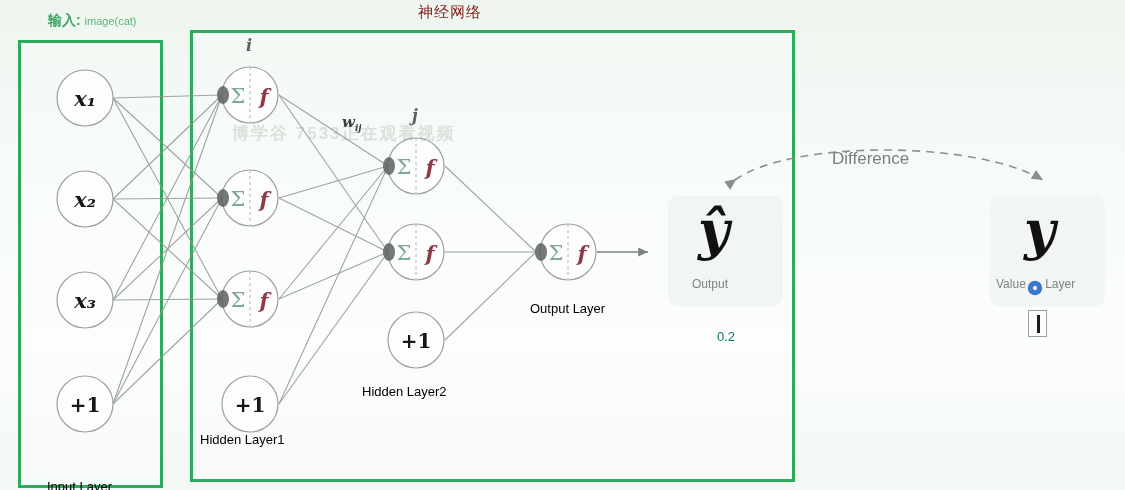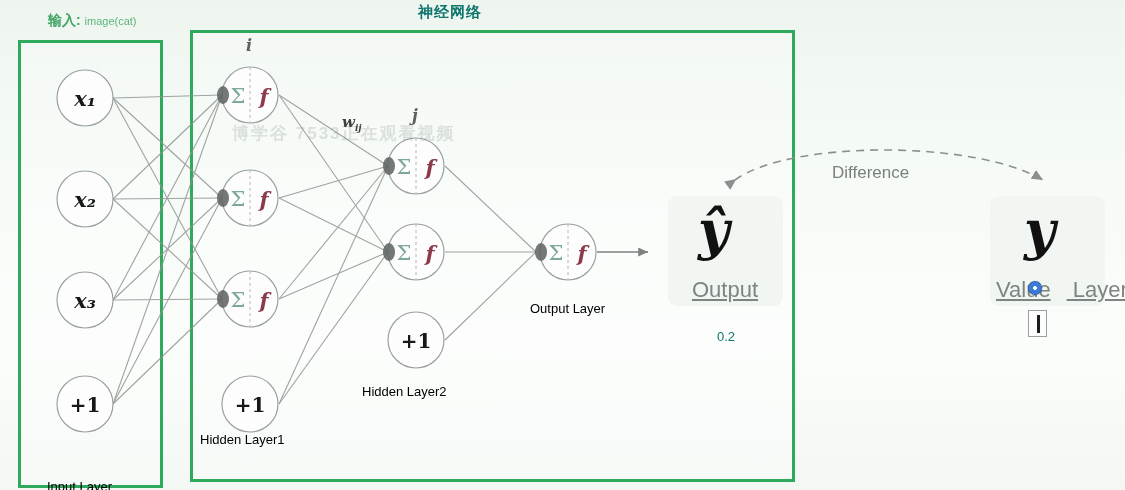--- a/index.html
+++ b/index.html
@@ -23,23 +23,23 @@
     pointer-events: none;
   }
   svg#net {
     position: absolute;
     left: 0; top: 0;
     width: 1125px;
     height: 490px;
   }
   .title-cn {
     position: absolute;
-    color: #0f766e;
+    color: #7f1d1d;
     font-size: 15px;
-    font-weight: 700;
+    font-weight: 400;
     letter-spacing: 1px;
     white-space: nowrap;
   }
   .input-cn {
     position: absolute;
     color: #3fa463;
     font-size: 14px;
     font-weight: 700;
     white-space: nowrap;
     text-align: center;
@@ -64,23 +64,22 @@
     position: absolute;
     font-family: "DejaVu Serif", serif;
     font-style: italic;
     font-weight: 700;
     color: #111111;
     white-space: nowrap;
   }
   .cardlabel {
     position: absolute;
     color: #7e8481;
-    font-size: 22px;
-    white-space: nowrap;
-    text-decoration: underline;
+    font-size: 12px;
+    white-space: nowrap;
   }
   .numval {
     position: absolute;
     color: #0f766e;
     font-size: 13px;
     white-space: nowrap;
   }
   .layerlabel {
     position: absolute;
     color: #000000;
@@ -277,21 +276,21 @@
   <div class="idxlabel" style="left:412px; top:106px; font-size:16px;">j</div>
   <div class="wlabel" style="left:342px; top:113px;">
     <span>w</span><sub>ij</sub>
   </div>
 
   <div class="layerlabel" style="left:47px; top:447px;margin-top:32px;">Input Layer</div>
   <div class="layerlabel" style="left:200px; top:432px;">Hidden Layer1</div>
   <div class="layerlabel" style="left:362px; top:384px;">Hidden Layer2</div>
   <div class="layerlabel" style="left:530px; top:301px;">Output Layer</div>
 
-  <div class="difflabel" style="left:832px; top:163px;">Difference</div>
+  <div class="difflabel" style="left:832px; top:149px;">Difference</div>
 
   <div class="valuecard" style="left:668px; top:196px; width:115px; height:110px;"></div>
   <div class="bigsym" style="left:698px; top:198px; font-size:54px;">ŷ</div>
   <div class="cardlabel" style="left:692px; top:277px;">Output</div>
   <div class="numval" style="left:717px; top:329px;">0.2</div>
 
   <div class="valuecard" style="left:990px; top:196px; width:115px; height:110px;"></div>
   <div class="bigsym" style="left:1024px; top:198px; font-size:54px;">y</div>
   <div class="cardlabel" style="left:996px; top:277px;">
     <span>Value</span><span style="display:inline-block;width:16px;"></span><span> Layer</span>

